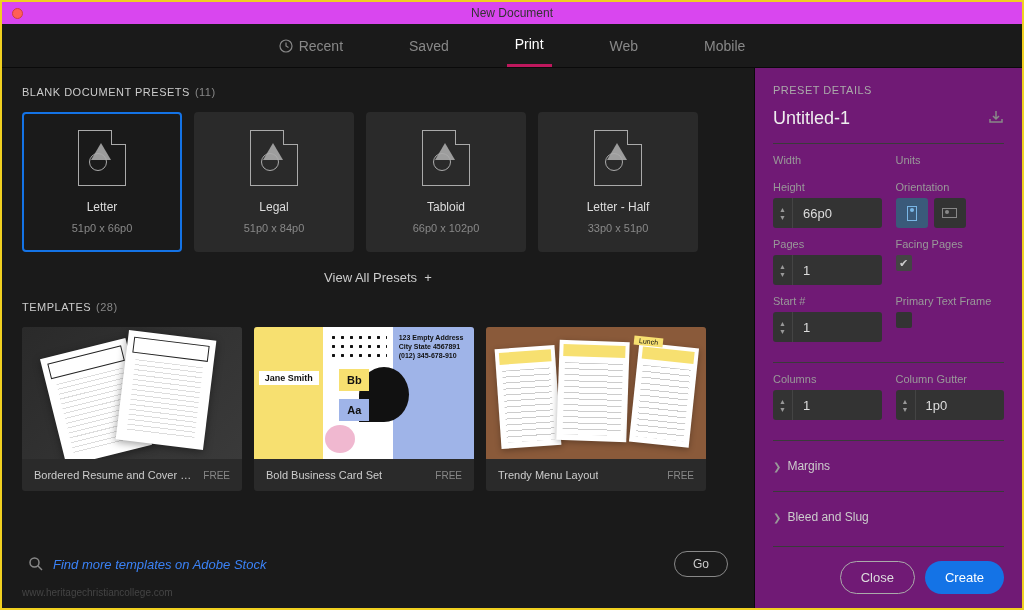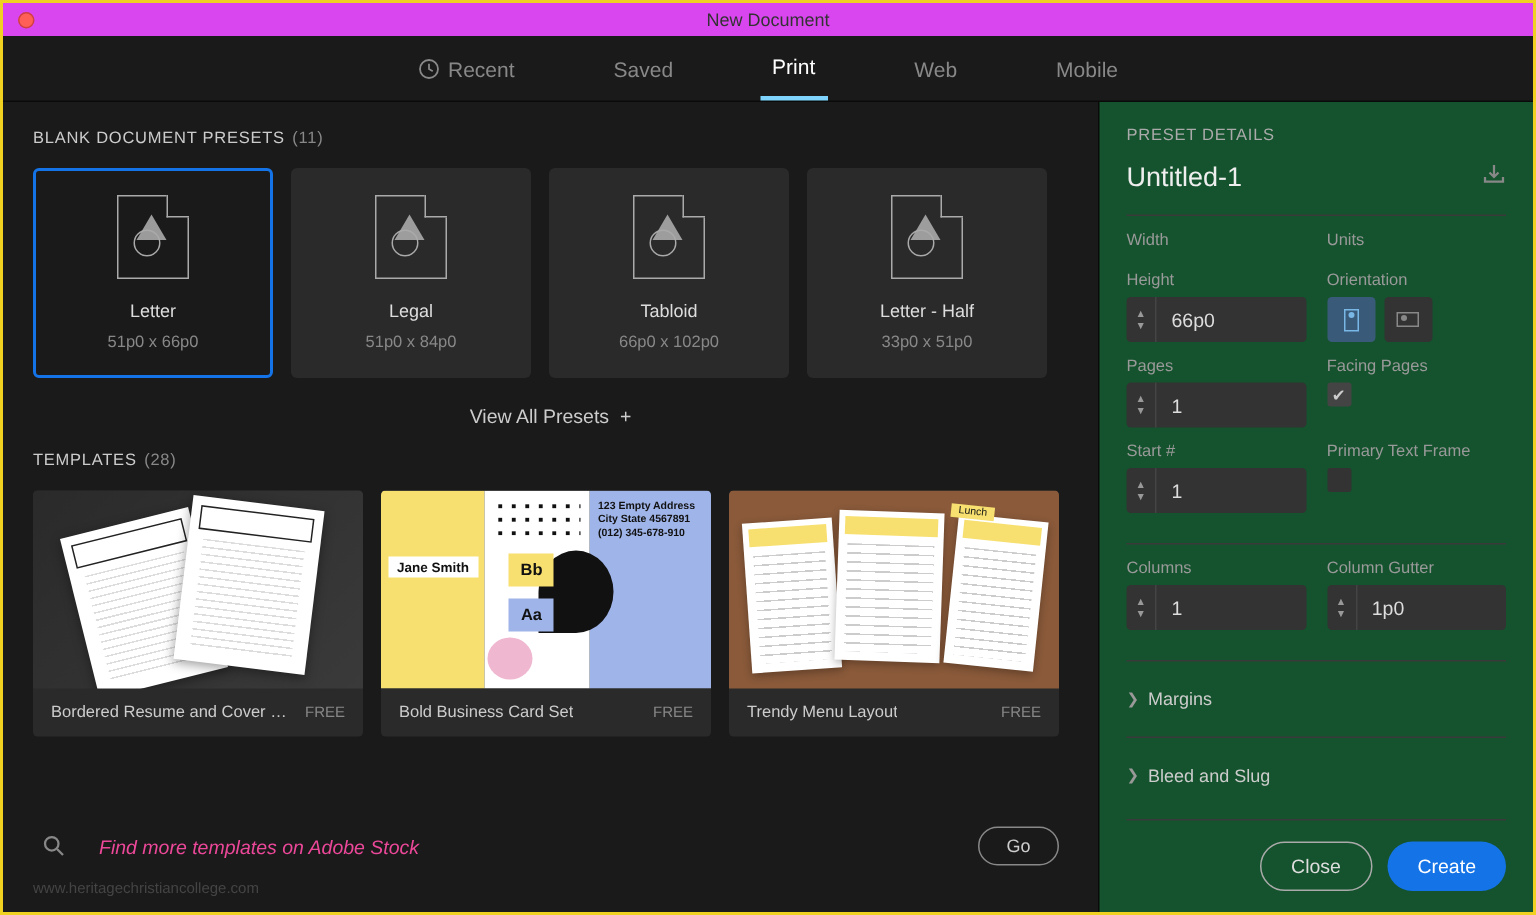--- a/index.html
+++ b/index.html
@@ -1,24 +1,24 @@
 <!DOCTYPE html>
 <html><head>
 <meta charset="utf-8">
 <style>
 * { box-sizing: border-box; margin: 0; padding: 0; font-family: -apple-system, BlinkMacSystemFont, "Segoe UI", sans-serif; }
 body { width: 1024px; height: 610px; background: #1a1a1a; overflow: hidden; border: 2px solid #f0d020; }
 .titlebar { height: 22px; background: #d946ef; display: flex; align-items: center; justify-content: center; position: relative; font-size: 12px; color: #333; }
 .close-dot { position: absolute; left: 10px; width: 11px; height: 11px; border-radius: 50%; background: #ff5f57; border: 0.5px solid #d04040; }
 .tabs { height: 44px; background: #1a1a1a; display: flex; align-items: center; justify-content: center; gap: 50px; border-bottom: 1px solid #0a0a0a; }
 .tab { color: #888; font-size: 14px; padding: 12px 8px; cursor: pointer; display: flex; align-items: center; gap: 6px; }
-.tab.active { color: #fff; border-bottom: 3px solid #7dd3fc; }
+.tab.active { color: #fff; border-bottom: 3px solid #be185d; }
 .main { display: flex; height: calc(610px - 22px - 44px - 4px); }
 .left { flex: 1; padding: 18px 20px 10px 20px; background: #1a1a1a; overflow: hidden; display: flex; flex-direction: column; }
-.right { width: 290px; background: #14532d; padding: 16px 18px 14px 18px; display: flex; flex-direction: column; border-left: 1px solid #0a0a0a; }
+.right { width: 268px; background: #701a75; padding: 16px 18px 14px 18px; display: flex; flex-direction: column; border-left: 1px solid #0a0a0a; }
 .section-label { color: #ccc; font-size: 11px; letter-spacing: 0.5px; margin-bottom: 14px; display: flex; align-items: center; gap: 5px; }
 .section-count { color: #888; }
 .presets { display: flex; gap: 12px; margin-bottom: 14px; }
 .preset { width: 160px; height: 140px; background: #2a2a2a; border-radius: 4px; display: flex; flex-direction: column; align-items: center; justify-content: center; gap: 8px; cursor: pointer; }
 .preset.selected { background: #1a1a1a; border: 2px solid #1473e6; }
 .preset-icon { width: 48px; height: 56px; border: 1.5px solid #aaa; position: relative; }
 .preset-icon::before { content: ''; position: absolute; top: -1px; right: -1px; width: 14px; height: 14px; border-left: 1.5px solid #aaa; border-bottom: 1.5px solid #aaa; background: #2a2a2a; }
 .preset.selected .preset-icon::before { background: #1a1a1a; }
 .preset-icon-inner { position: absolute; top: 50%; left: 50%; transform: translate(-50%, -50%); }
 .shape-combo { width: 26px; height: 26px; position: relative; }
@@ -27,21 +27,21 @@
 .preset-name { color: #ddd; font-size: 12px; margin-top: 6px; text-align: center; }
 .preset-dim { color: #888; font-size: 11px; }
 .view-all { text-align: center; color: #ccc; font-size: 13px; margin: 4px 0 16px 0; cursor: pointer; }
 .templates-row { display: flex; gap: 12px; margin-bottom: 14px; }
 .template { width: 220px; background: #2a2a2a; border-radius: 3px; overflow: hidden; cursor: pointer; }
 .template-thumb { height: 132px; background: #333; position: relative; overflow: hidden; }
 .template-meta { padding: 10px 12px; display: flex; justify-content: space-between; align-items: center; }
 .template-name { color: #ccc; font-size: 11px; white-space: nowrap; overflow: hidden; text-overflow: ellipsis; max-width: 160px; }
 .template-price { color: #888; font-size: 10px; }
 .search-row { display: flex; align-items: center; gap: 12px; padding: 8px 6px; margin-top: auto; }
-.search-input { flex: 1; display: flex; align-items: center; gap: 22px; color: #ec4899; font-size: 13px; font-style: italic; }
+.search-input { flex: 1; display: flex; align-items: center; gap: 9px; color: #3b82f6; font-size: 13px; font-style: italic; }
 .go-btn { border: 1px solid #888; border-radius: 16px; padding: 5px 18px; color: #ccc; font-size: 12px; cursor: pointer; background: transparent; }
 .watermark { color: #444; font-size: 10px; margin-top: 2px; }
 
 .rp-title { color: #aaa; font-size: 11px; letter-spacing: 0.5px; margin-bottom: 12px; }
 .doc-name { color: #eee; font-size: 18px; margin-bottom: 4px; display: flex; justify-content: space-between; align-items: center; }
 .rp-hr { border: none; border-top: 1px solid #3a3a3a; margin: 10px 0; }
 .field-row { display: flex; gap: 14px; margin-bottom: 10px; }
 .field { flex: 1; }
 .field-label { color: #999; font-size: 11px; margin-bottom: 5px; display: block; }
 .spin-input { display: flex; align-items: center; background: #333; border-radius: 3px; height: 30px; }

